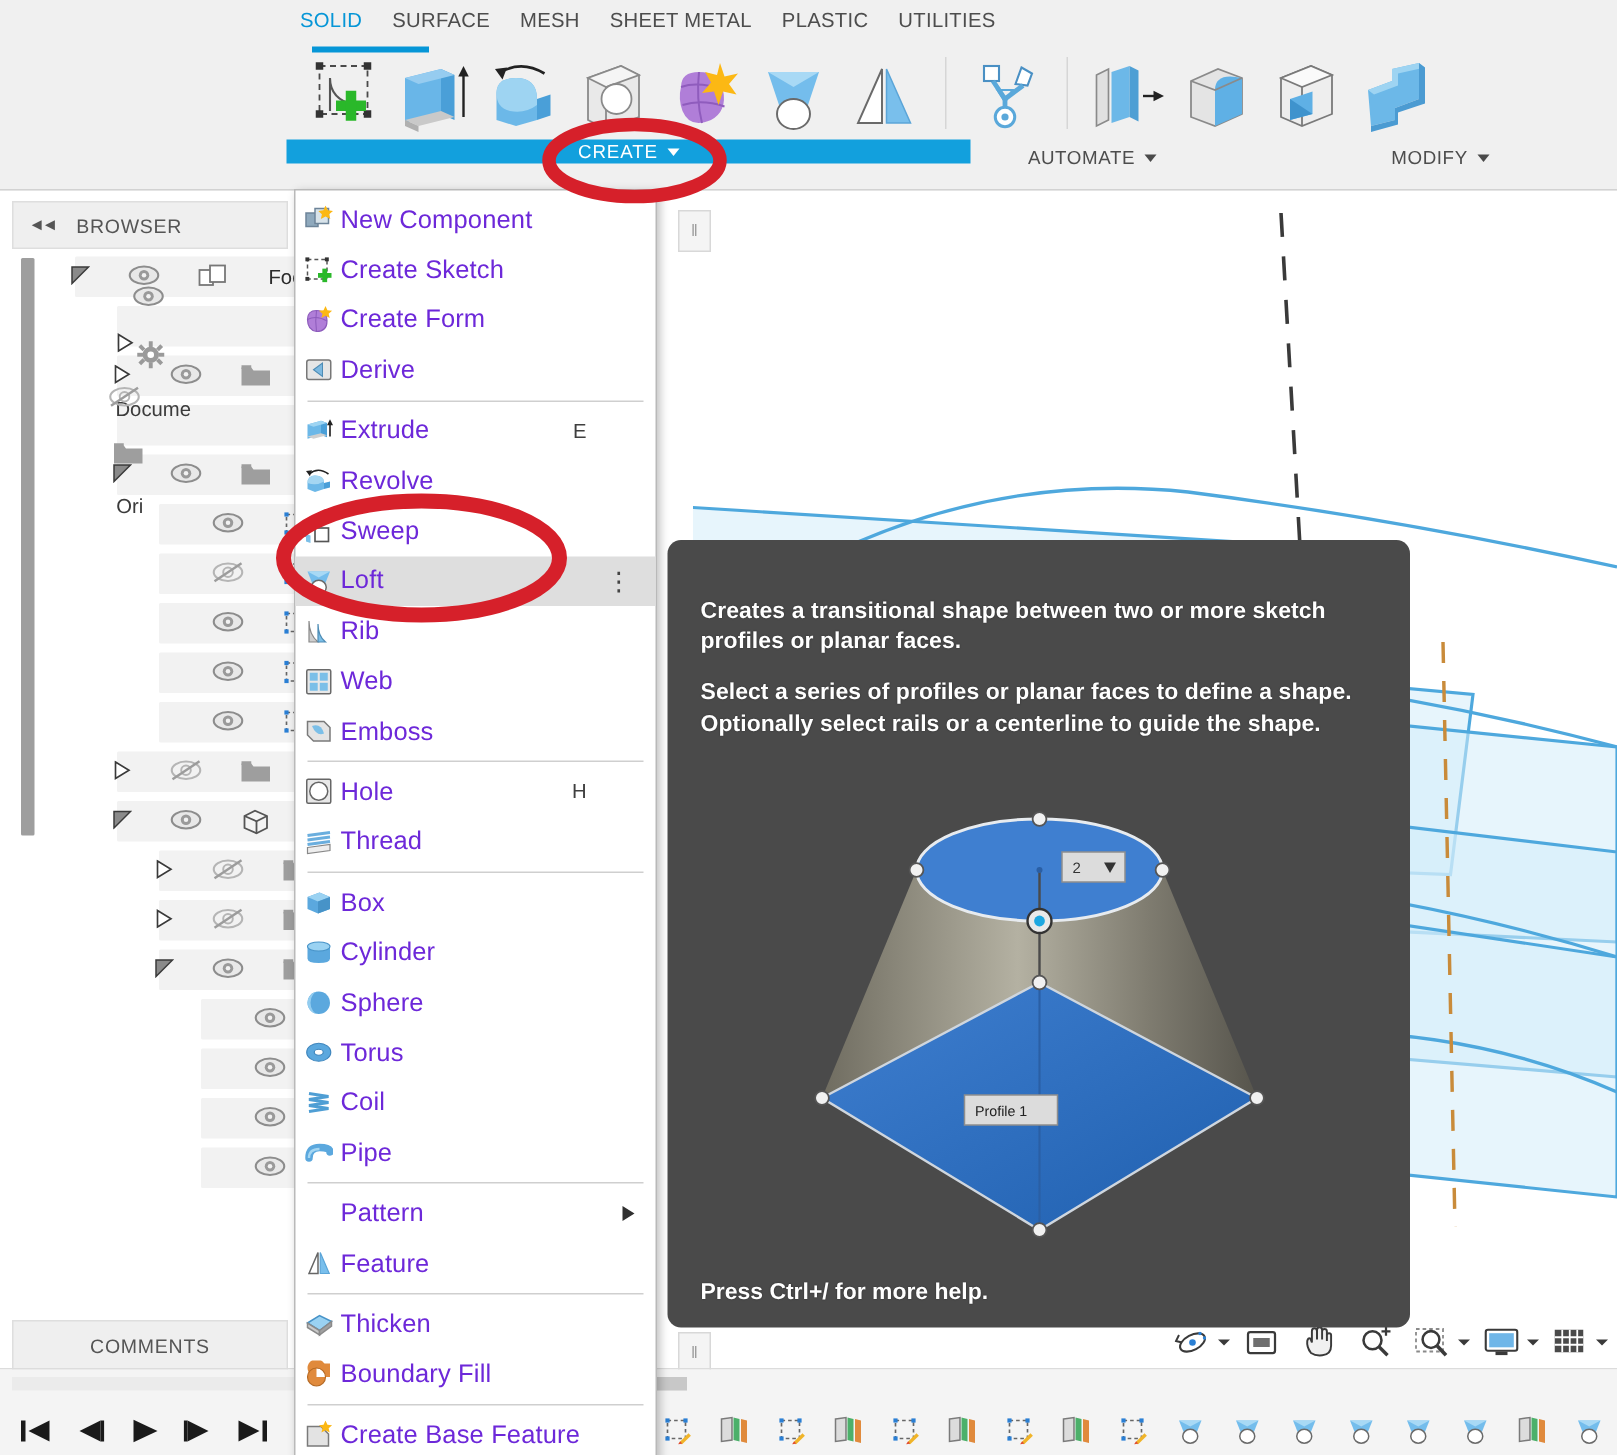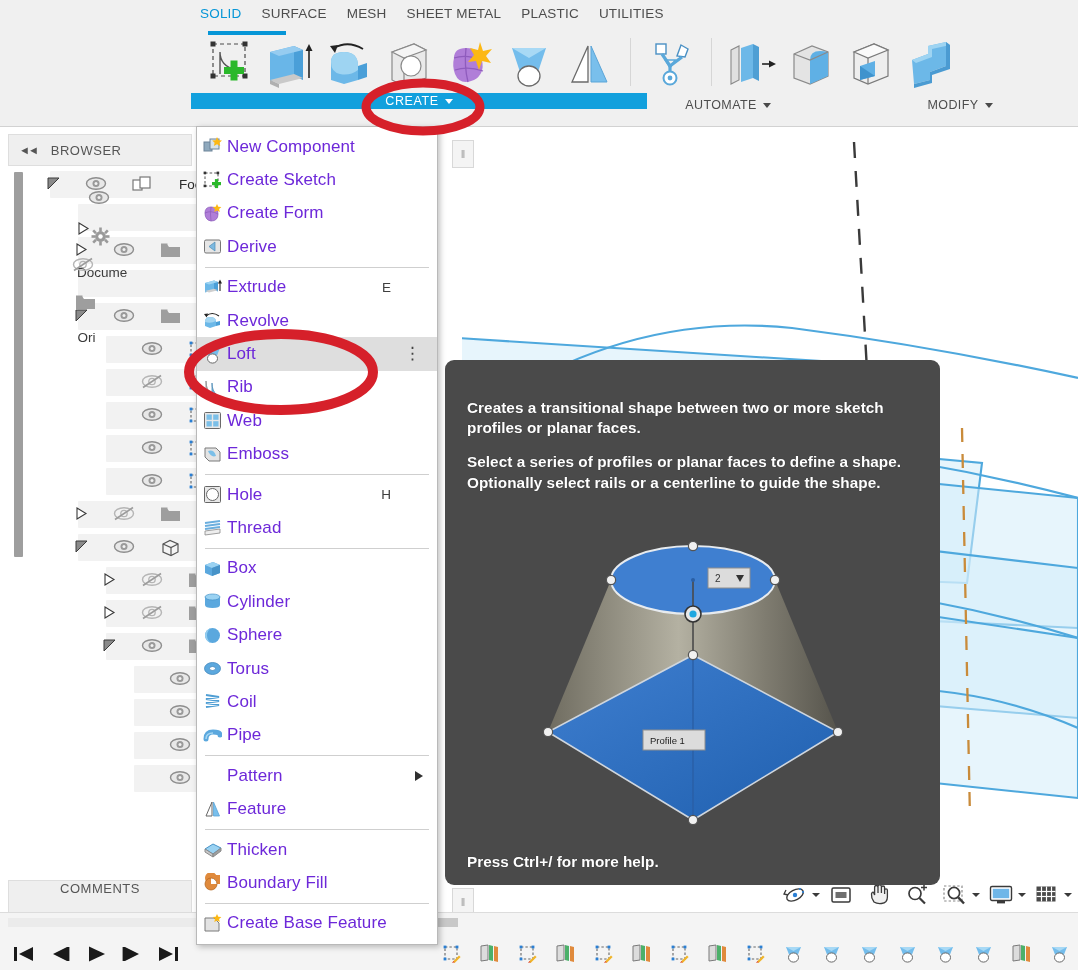--- a/index.html
+++ b/index.html
@@ -41,21 +41,21 @@
   #tree-scrollbar{position:absolute;left:14px;top:172px;width:9px;height:385px;background:#9e9e9e;border-radius:1px;}
   .trow{position:relative;height:33px;display:flex;align-items:center;font-size:13.5px;color:#3b3b3b;white-space:nowrap;}
   .trow .rowbg{position:absolute;left:0;top:3px;height:27px;background:#f2f2f2;border-radius:1px;}
   .tw{position:relative;z-index:2;display:flex;align-items:center;gap:19px;}
   .arrow{width:22px;text-align:center;color:#3a3a3a;font-size:12px;}
   .eye{width:26px;text-align:center;}
   .tlabel{margin-left:7px;color:#3b3b3b;}
   .tlabel.sel{color:#2b2b2b;}
 
   
-  #comments-bar{position:absolute;left:8px;top:880px;width:182px;height:32px;background:#efefef;border:1px solid #dedede;display:flex;justify-content:center;}
+  #comments-bar{position:absolute;left:8px;top:880px;width:182px;height:32px;background:#efefef;border:1px solid #dedede;display:flex;align-items:center;justify-content:center;}
   #comments-label{font-size:13px;color:#555;letter-spacing:.5px;}
 
   
   #viewport{position:absolute;left:462px;top:128px;width:616px;height:760px;background:#ffffff;overflow:hidden;}
   #vp-svg{position:absolute;left:0;top:0;}
   #vp-handle{position:absolute;left:452px;top:140px;width:20px;height:26px;background:#f4f4f4;border:1px solid #d8d8d8;display:flex;align-items:center;justify-content:center;color:#999;font-size:11px;}
   #vp-handle2{position:absolute;left:452px;top:888px;width:20px;height:26px;background:#f4f4f4;border:1px solid #d8d8d8;display:flex;align-items:center;justify-content:center;color:#999;font-size:11px;}
 
   
   #create-menu{position:absolute;left:196px;top:126px;width:240px;background:#ffffff;border:1px solid #b9b9b9;box-shadow:2px 2px 6px rgba(0,0,0,.25);z-index:50;padding:3px 0 4px 0;}
@@ -741,20 +741,30 @@
       <span class="micon">
         <svg width="19" height="19" viewBox="0 0 19 19">
           <path d="M2 11 Q2 6 7 6 Q13 6 13 11 L13 15 L7 17 L2 15Z" fill="#6cb8e8"></path>
           <path d="M2 11 Q2 6 7 6 Q13 6 13 10 Q8 13 2 11Z" fill="#a4d6f2"></path>
           <path d="M13 11 L17 10 L17 14 L13 15Z" fill="#4a9fd8"></path>
           <path d="M3 5 Q9 0 16 5" fill="none" stroke="#222" stroke-width="1.1"></path>
           <polygon points="1,3 5,2.5 3.6,6.5" fill="#222"></polygon>
         </svg>
       </span>
       <span class="mlabel">Revolve</span>
+    </div>
+    <div class="mitem">
+      <span class="micon">
+        <svg width="19" height="19" viewBox="0 0 19 19">
+          <path d="M1 13 Q1 5 9 5" fill="none" stroke="#8fa0ad" stroke-width="2.2"></path>
+          <rect x="7" y="7" width="9" height="9" fill="#ffffff" stroke="#555" stroke-width="1.1"></rect>
+          <polygon points="1,11 1,16 4,17 4,12" fill="#7bbfe8"></polygon>
+        </svg>
+      </span>
+      <span class="mlabel">Sweep</span>
     </div>
     <div class="mitem highlight">
       <span class="micon">
         <svg width="19" height="19" viewBox="0 0 19 19">
           <polygon points="2,3 17,3 13,13 6,13" fill="#74bdec"></polygon>
           <polygon points="2,3 17,3 9.5,7" fill="#a8d9f5"></polygon>
           <ellipse cx="9.5" cy="13.5" rx="5" ry="4.6" fill="#ffffff" stroke="#6a6a6a" stroke-width="1"></ellipse>
         </svg>
       </span>
       <span class="mlabel">Loft</span>

